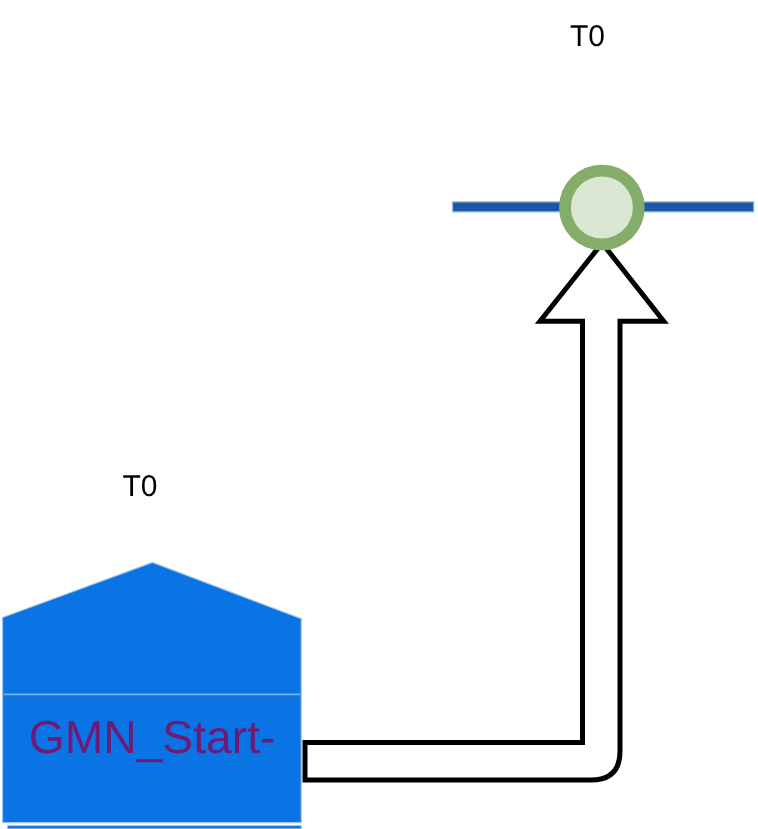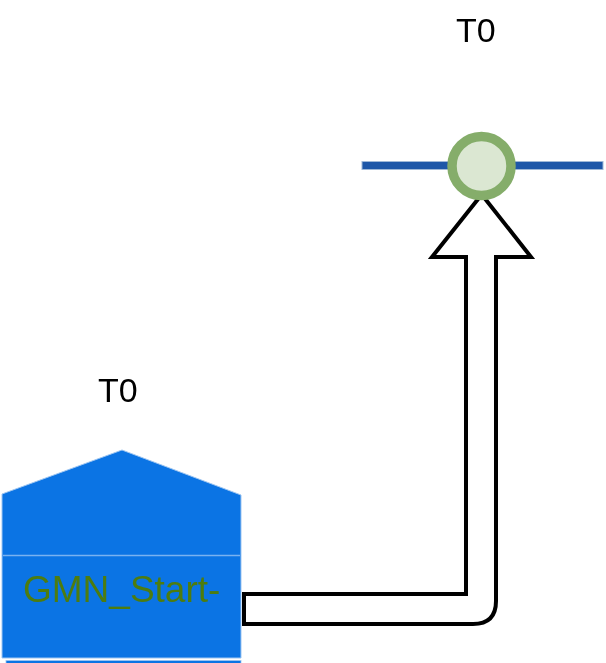--- a/index.html
+++ b/index.html
@@ -16,31 +16,31 @@
     font-family: "Liberation Sans", sans-serif;
   }
   .shape-layer {
     position: absolute;
     left: 0;
     top: 0;
   }
   .label {
     position: absolute;
     color: #000000;
-    font-size: 34px;
+    font-size: 24px;
     line-height: 34px;
     white-space: nowrap;
   }
   .label-t0-top  { left: 456px; top: 13px; }
   .label-t0-block{ left: 98px;  top: 373px; }
   .milestone-text {
     position: absolute;
     left: 23px;
     top: 566px;
-    color: #4d7c0f;
+    color: #701a75;
     font-size: 37px;
     line-height: 47px;
     white-space: nowrap;
     text-align: center;
   }
 </style>
 </head>
 <body>
 
 <div class="canvas">

